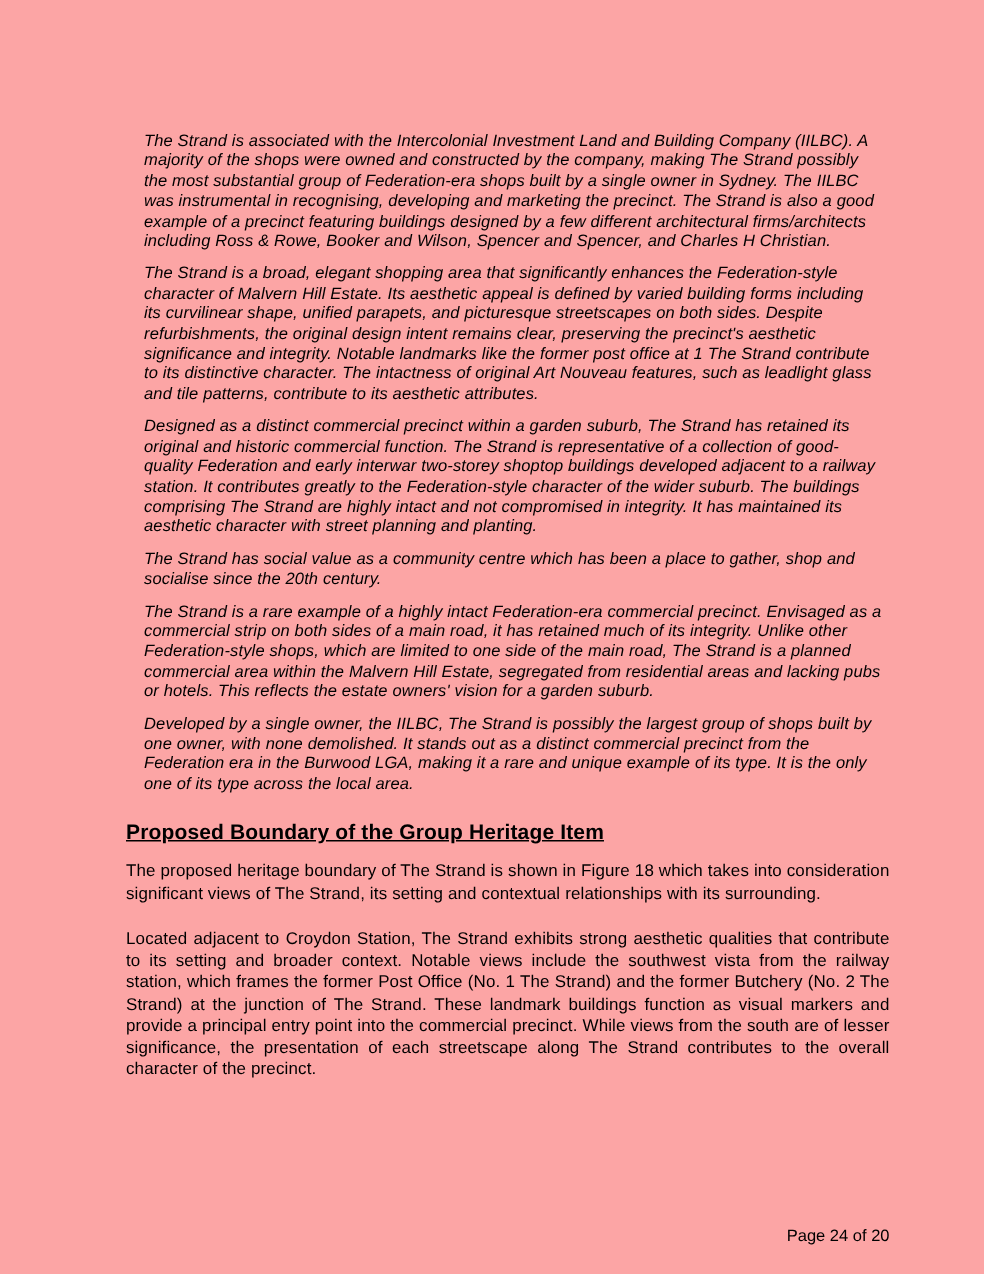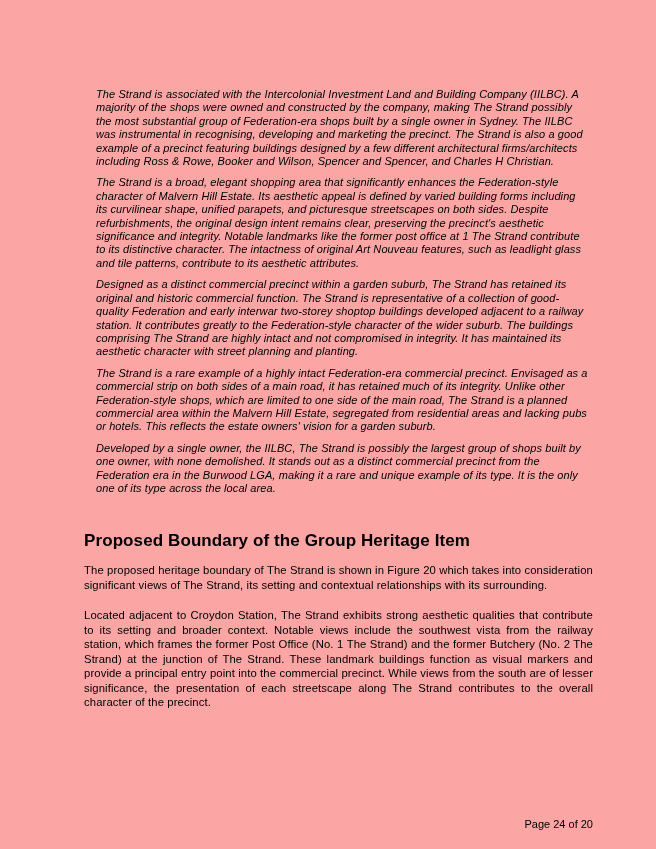--- a/index.html
+++ b/index.html
@@ -26,23 +26,24 @@
   .quote {
     font-style: italic;
     font-size: 11px;
     line-height: 13.4px;
     text-align: left;
     margin: 0 0 8px 12px;
     width: 494px;
     letter-spacing: 0.1px;
   }
   .heading {
-    font-size: 17px;
+    font-size: 14px;
     font-weight: bold;
-    margin: 36px 0 12px 0;
+    text-decoration: underline;
+    margin: 16px 0 12px 0;
     letter-spacing: 0.1px;
   }
   .body-par {
     font-size: 11.3px;
     line-height: 14.5px;
     text-align: justify;
     margin: 0 0 16px 0;
     letter-spacing: 0.1px;
   }
   .page-footer {
@@ -56,21 +57,22 @@
 </style>
 </head>
 <body>
 
 <div class="page">
   <main class="content">
     <section>
       <p class="quote">The Strand is associated with the Intercolonial Investment Land and Building Company (IILBC). A majority of the shops were owned and constructed by the company, making The Strand possibly the most substantial group of Federation-era shops built by a single owner in Sydney. The IILBC was instrumental in recognising, developing and marketing the precinct. The Strand is also a good example of a precinct featuring buildings designed by a few different architectural firms/architects including Ross &amp; Rowe, Booker and Wilson, Spencer and Spencer, and Charles H Christian.</p>
       <p class="quote">The Strand is a broad, elegant shopping area that significantly enhances the Federation-style character of Malvern Hill Estate. Its aesthetic appeal is defined by varied building forms including its curvilinear shape, unified parapets, and picturesque streetscapes on both sides. Despite refurbishments, the original design intent remains clear, preserving the precinct's aesthetic significance and integrity. Notable landmarks like the former post office at 1 The Strand contribute to its distinctive character. The intactness of original Art Nouveau features, such as leadlight glass and tile patterns, contribute to its aesthetic attributes.</p>
       <p class="quote">Designed as a distinct commercial precinct within a garden suburb, The Strand has retained its original and historic commercial function. The Strand is representative of a collection of good-quality Federation and early interwar two-storey shoptop buildings developed adjacent to a railway station. It contributes greatly to the Federation-style character of the wider suburb. The buildings comprising The Strand are highly intact and not compromised in integrity. It has maintained its aesthetic character with street planning and planting.</p>
+      <p class="quote">The Strand has social value as a community centre which has been a place to gather, shop and socialise since the 20th century.</p>
       <p class="quote">The Strand is a rare example of a highly intact Federation-era commercial precinct. Envisaged as a commercial strip on both sides of a main road, it has retained much of its integrity. Unlike other Federation-style shops, which are limited to one side of the main road, The Strand is a planned commercial area within the Malvern Hill Estate, segregated from residential areas and lacking pubs or hotels. This reflects the estate owners' vision for a garden suburb.</p>
       <p class="quote">Developed by a single owner, the IILBC, The Strand is possibly the largest group of shops built by one owner, with none demolished. It stands out as a distinct commercial precinct from the Federation era in the Burwood LGA, making it a rare and unique example of its type. It is the only one of its type across the local area.</p>
     </section>
     <h2 class="heading">Proposed Boundary of the Group Heritage Item</h2>
-    <p class="body-par">The proposed heritage boundary of The Strand is shown in Figure 20 which takes into consideration significant views of The Strand, its setting and contextual relationships with its surrounding.</p>
+    <p class="body-par">The proposed heritage boundary of The Strand is shown in Figure 18 which takes into consideration significant views of The Strand, its setting and contextual relationships with its surrounding.</p>
     <p class="body-par">Located adjacent to Croydon Station, The Strand exhibits strong aesthetic qualities that contribute to its setting and broader context. Notable views include the southwest vista from the railway station, which frames the former Post Office (No. 1 The Strand) and the former Butchery (No. 2 The Strand) at the junction of The Strand. These landmark buildings function as visual markers and provide a principal entry point into the commercial precinct. While views from the south are of lesser significance, the presentation of each streetscape along The Strand contributes to the overall character of the precinct.</p>
   </main>
   <footer class="page-footer">Page 24 of 20</footer>
 </div>
 
 </body></html>

